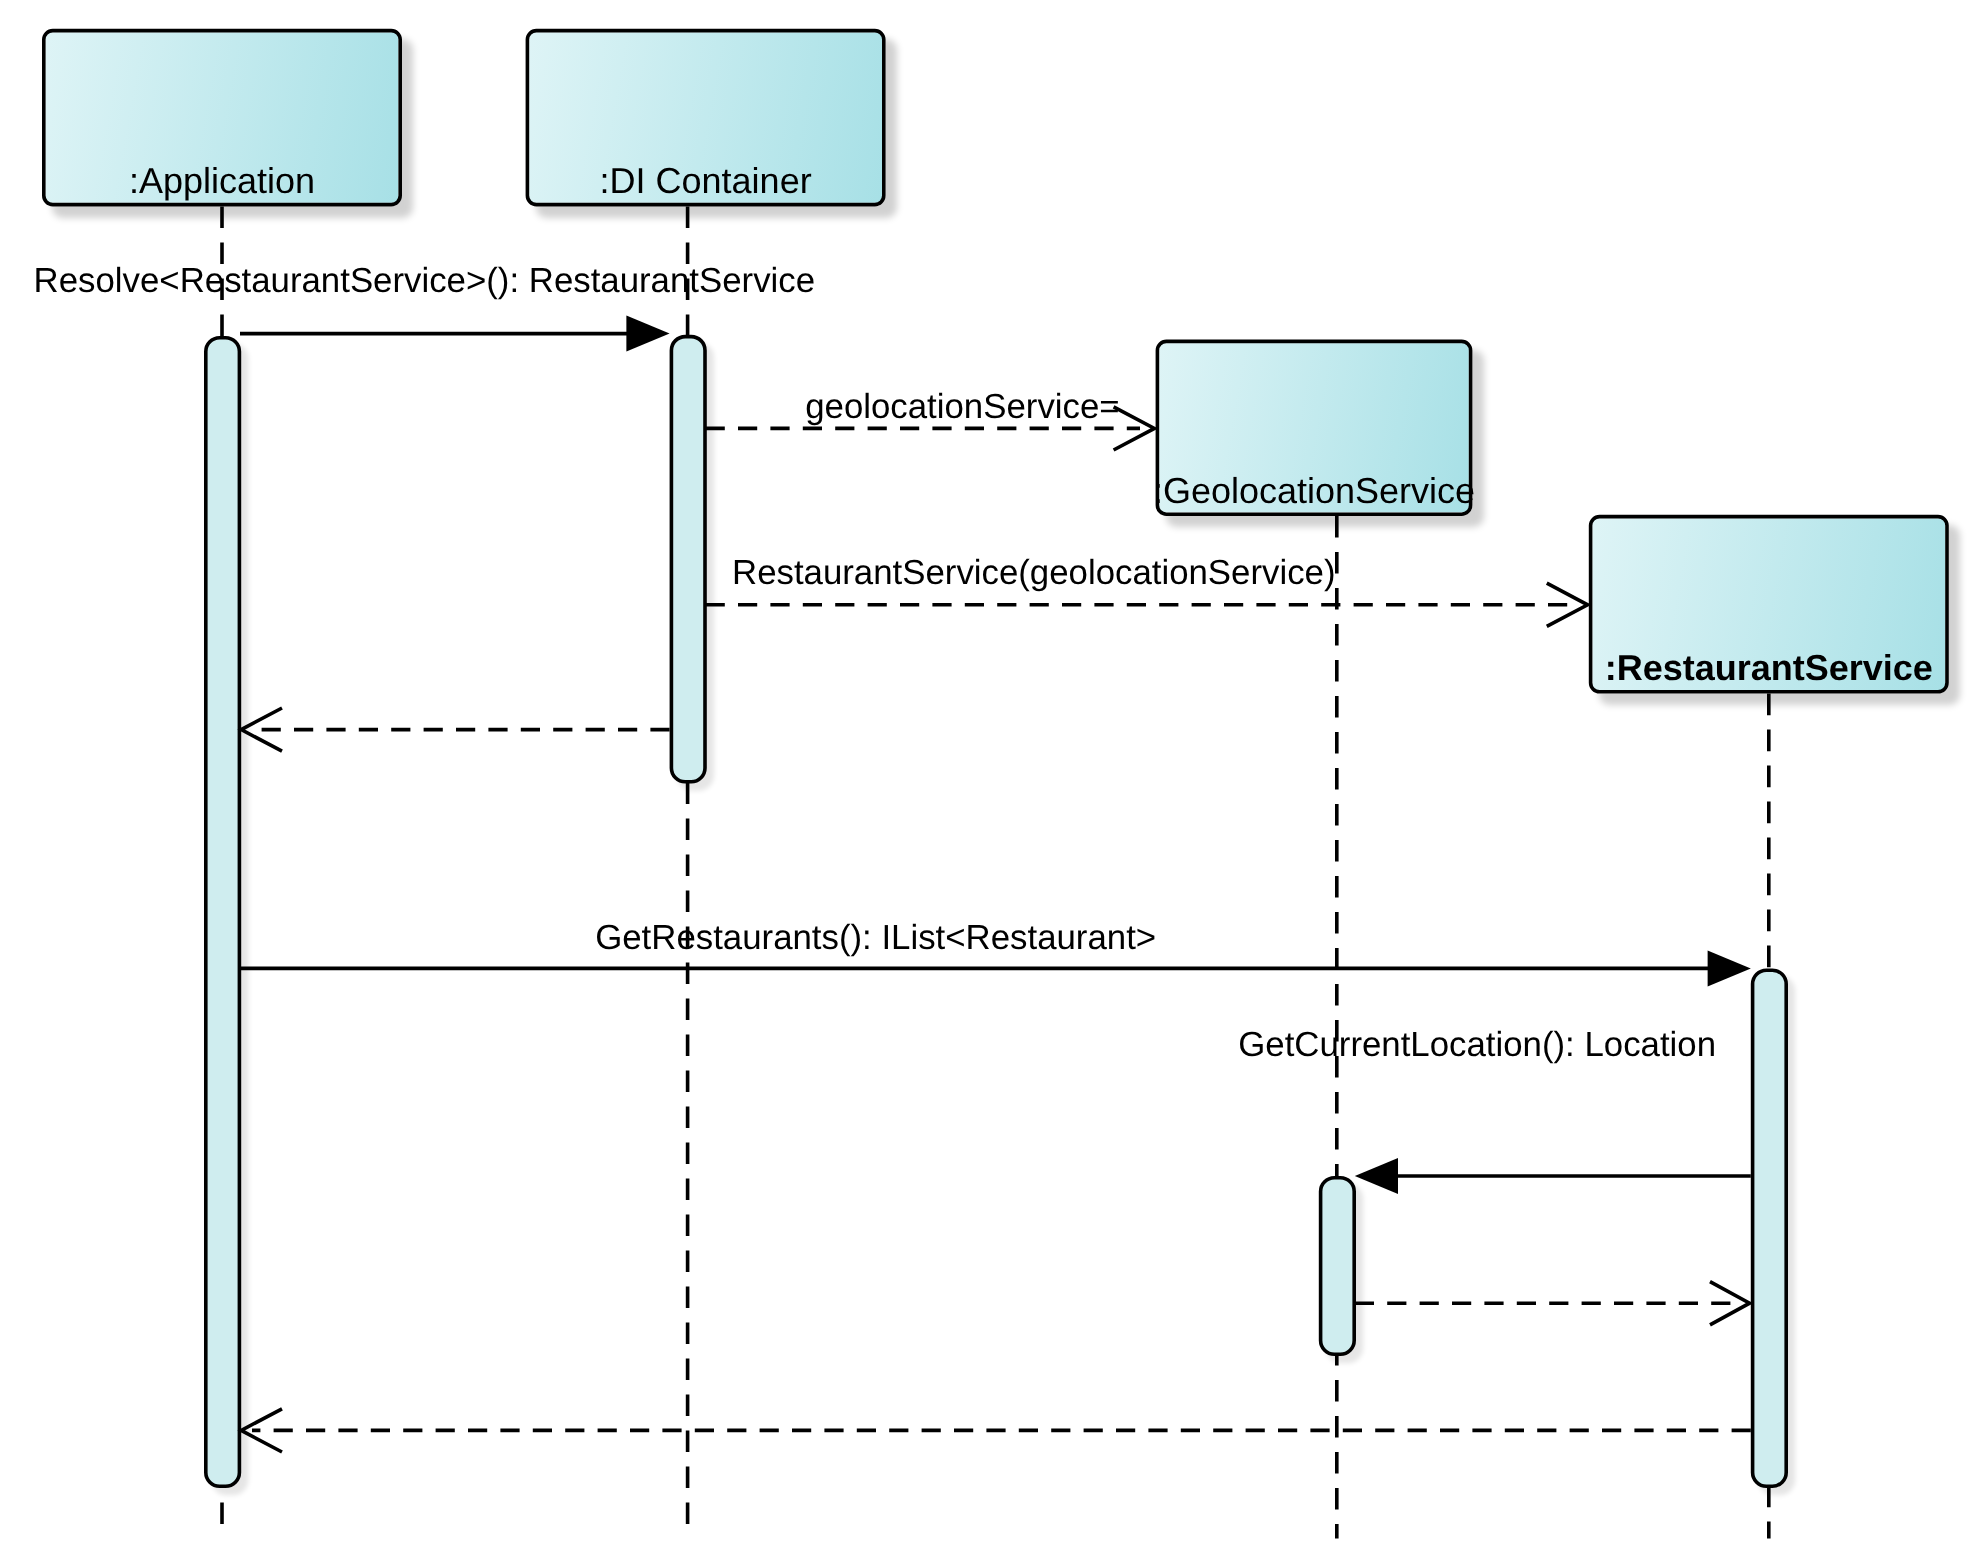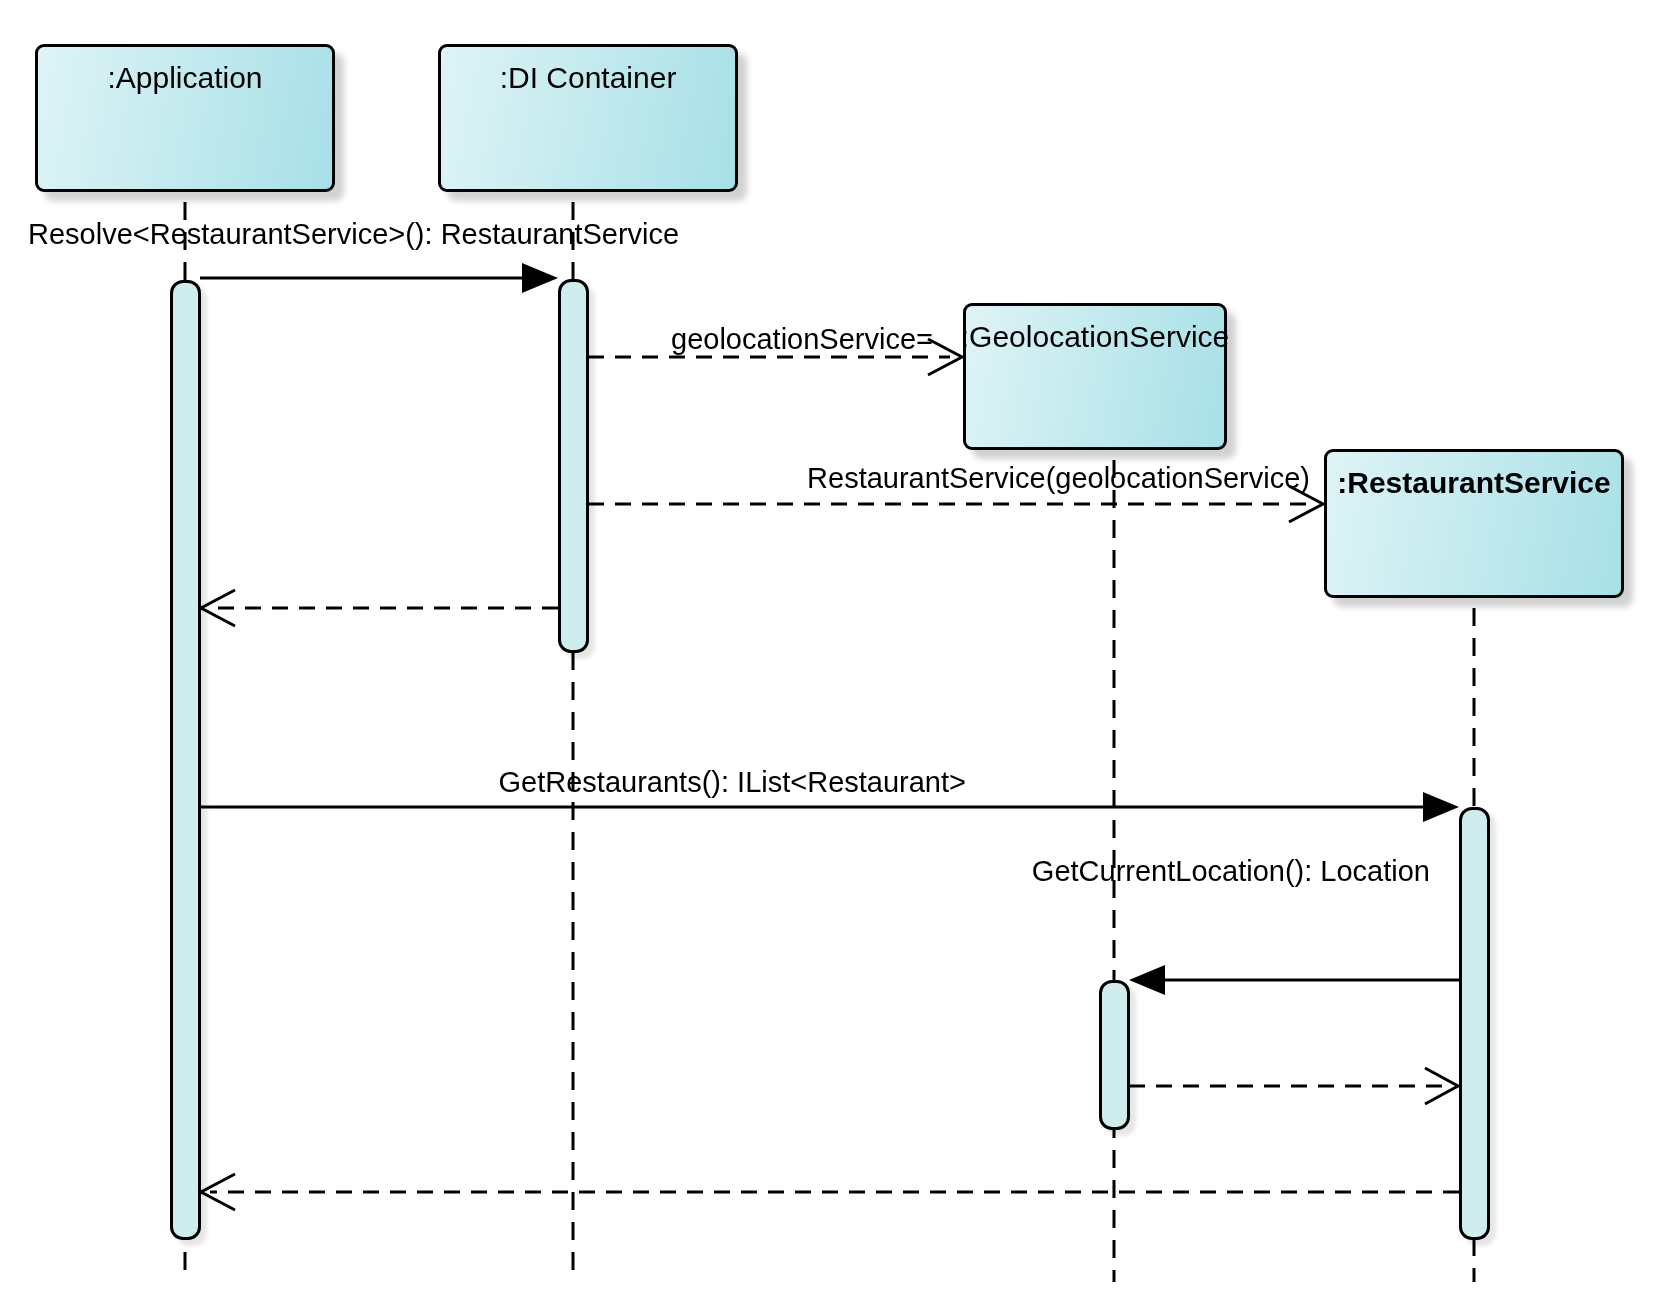--- a/index.html
+++ b/index.html
@@ -8,35 +8,34 @@
     font-family:"Liberation Sans",sans-serif;color:#000;overflow:hidden;
   }
   svg.layer{position:absolute;left:0;top:0;}
   .layer-lifelines{z-index:1;}
   .layer-messages{z-index:3;}
   .obj-box{
     position:absolute;z-index:5;box-sizing:border-box;
     border:3px solid #000;border-radius:9px;
     background:linear-gradient(100deg,var(--box-gradient-start,#def4f6) 0%,var(--box-gradient-end,#a7e0e6) 100%);
     box-shadow:9px 9px 6px rgba(0,0,0,0.18);
-    display:flex;justify-content:center;align-items:flex-start;
-    padding-top:14px;
-    margin-top:20px;
+    display:flex;justify-content:center;align-items:flex-end;
+    padding-top:30px;
   }
   .obj-label{font-size:30px;line-height:1.15;white-space:nowrap;}
   .act{
     position:absolute;z-index:2;box-sizing:border-box;width:31px;
     border:3px solid #000;border-radius:13px;
     background:var(--activation-fill,#cfedef);
     box-shadow:6px 6px 4px rgba(0,0,0,0.10);
   }
   .msg-label{
     position:absolute;z-index:4;font-size:29px;line-height:1.1;white-space:nowrap;
   }
-  .ta-c{text-align:right;} .ta-r{text-align:right;}
+  .ta-c{text-align:left;} .ta-r{text-align:right;}
 </style>
 </head>
 <body>
 
 <div class="canvas">
 
   <svg class="layer layer-lifelines" width="1653" height="1303">
     <line x1="185" y1="172" x2="185" y2="1282" stroke="#000" stroke-width="3" stroke-dasharray="18 12"></line>
     <line x1="573" y1="172" x2="573" y2="1282" stroke="#000" stroke-width="3" stroke-dasharray="18 12"></line>
     <line x1="1114" y1="430" x2="1114" y2="1282" stroke="#000" stroke-width="3" stroke-dasharray="18 12"></line>

